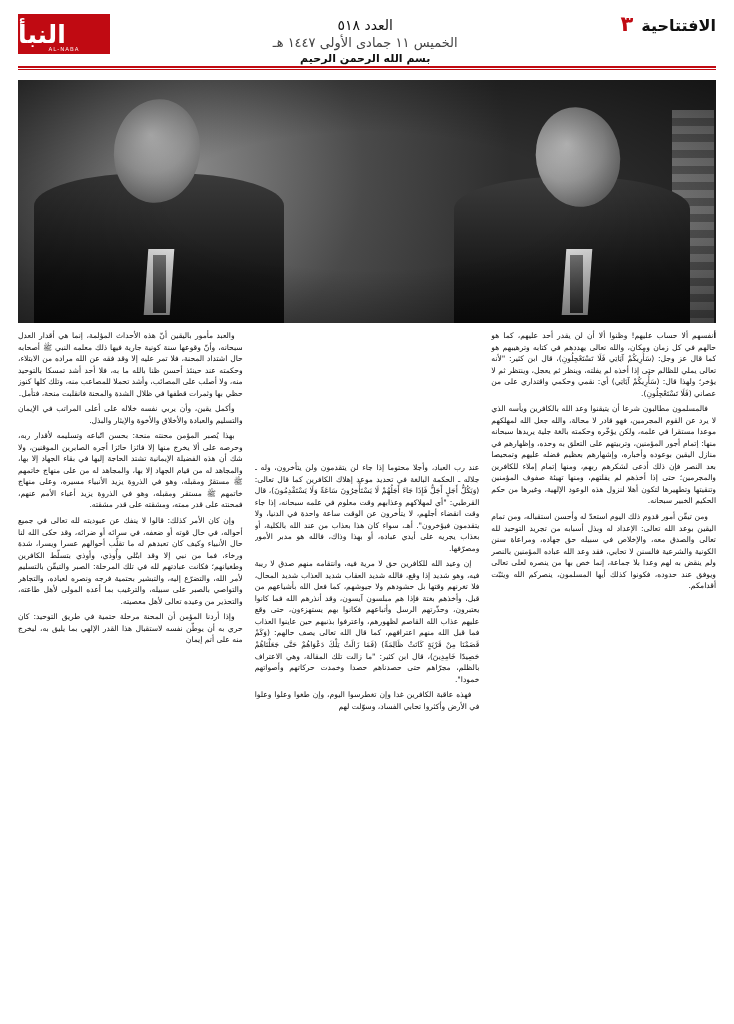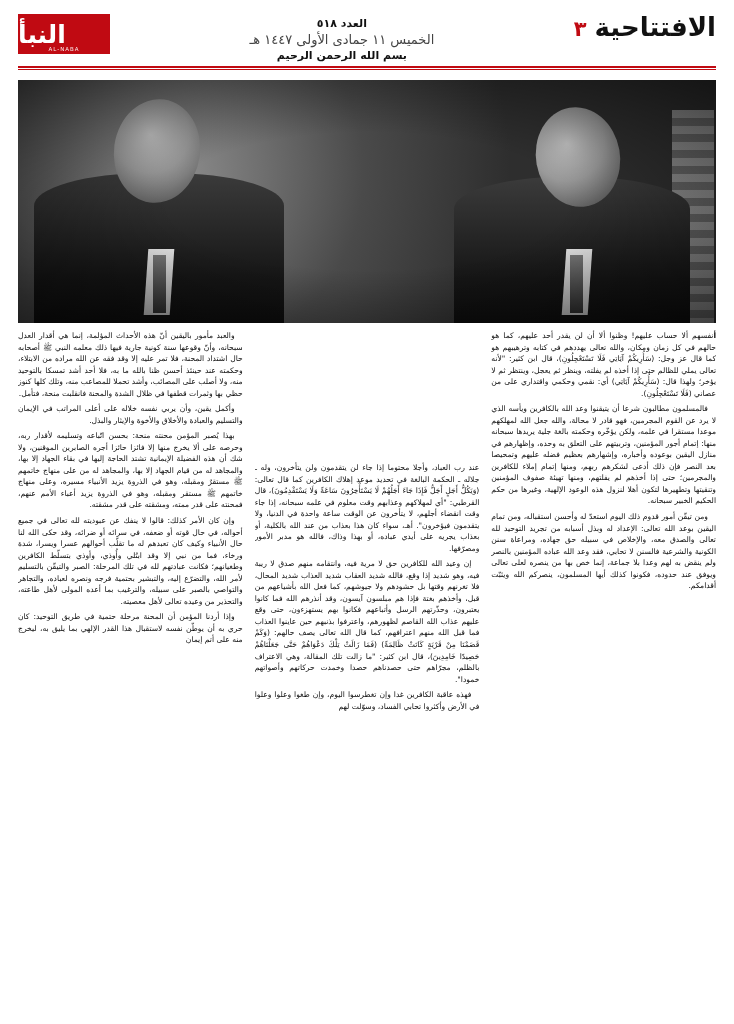--- a/index.html
+++ b/index.html
@@ -36,33 +36,33 @@
     direction: rtl;
   }
   .page-number {
     color: #c00a12;
     font-size: 21px;
     font-weight: bold;
     line-height: 1;
   }
   .section-title {
     color: #111;
-    font-size: 26px;
+    font-size: 16px;
     font-weight: bold;
     line-height: 1;
   }
   .mast-center {
     flex: 1 1 auto;
     text-align: center;
     padding-top: 3px;
   }
   .issue-line1 {
-    font-size: 11px;
-    color: #111;
-    font-weight: bold;
+    font-size: 14px;
+    color: #111;
+    font-weight: normal;
     letter-spacing: 0px;
     text-align: center;
   }
   .issue-line2 {
     font-size: 13px;
     color: #444;
     margin-top: 2px;
   }
   .basmala {
     font-size: 11px;

